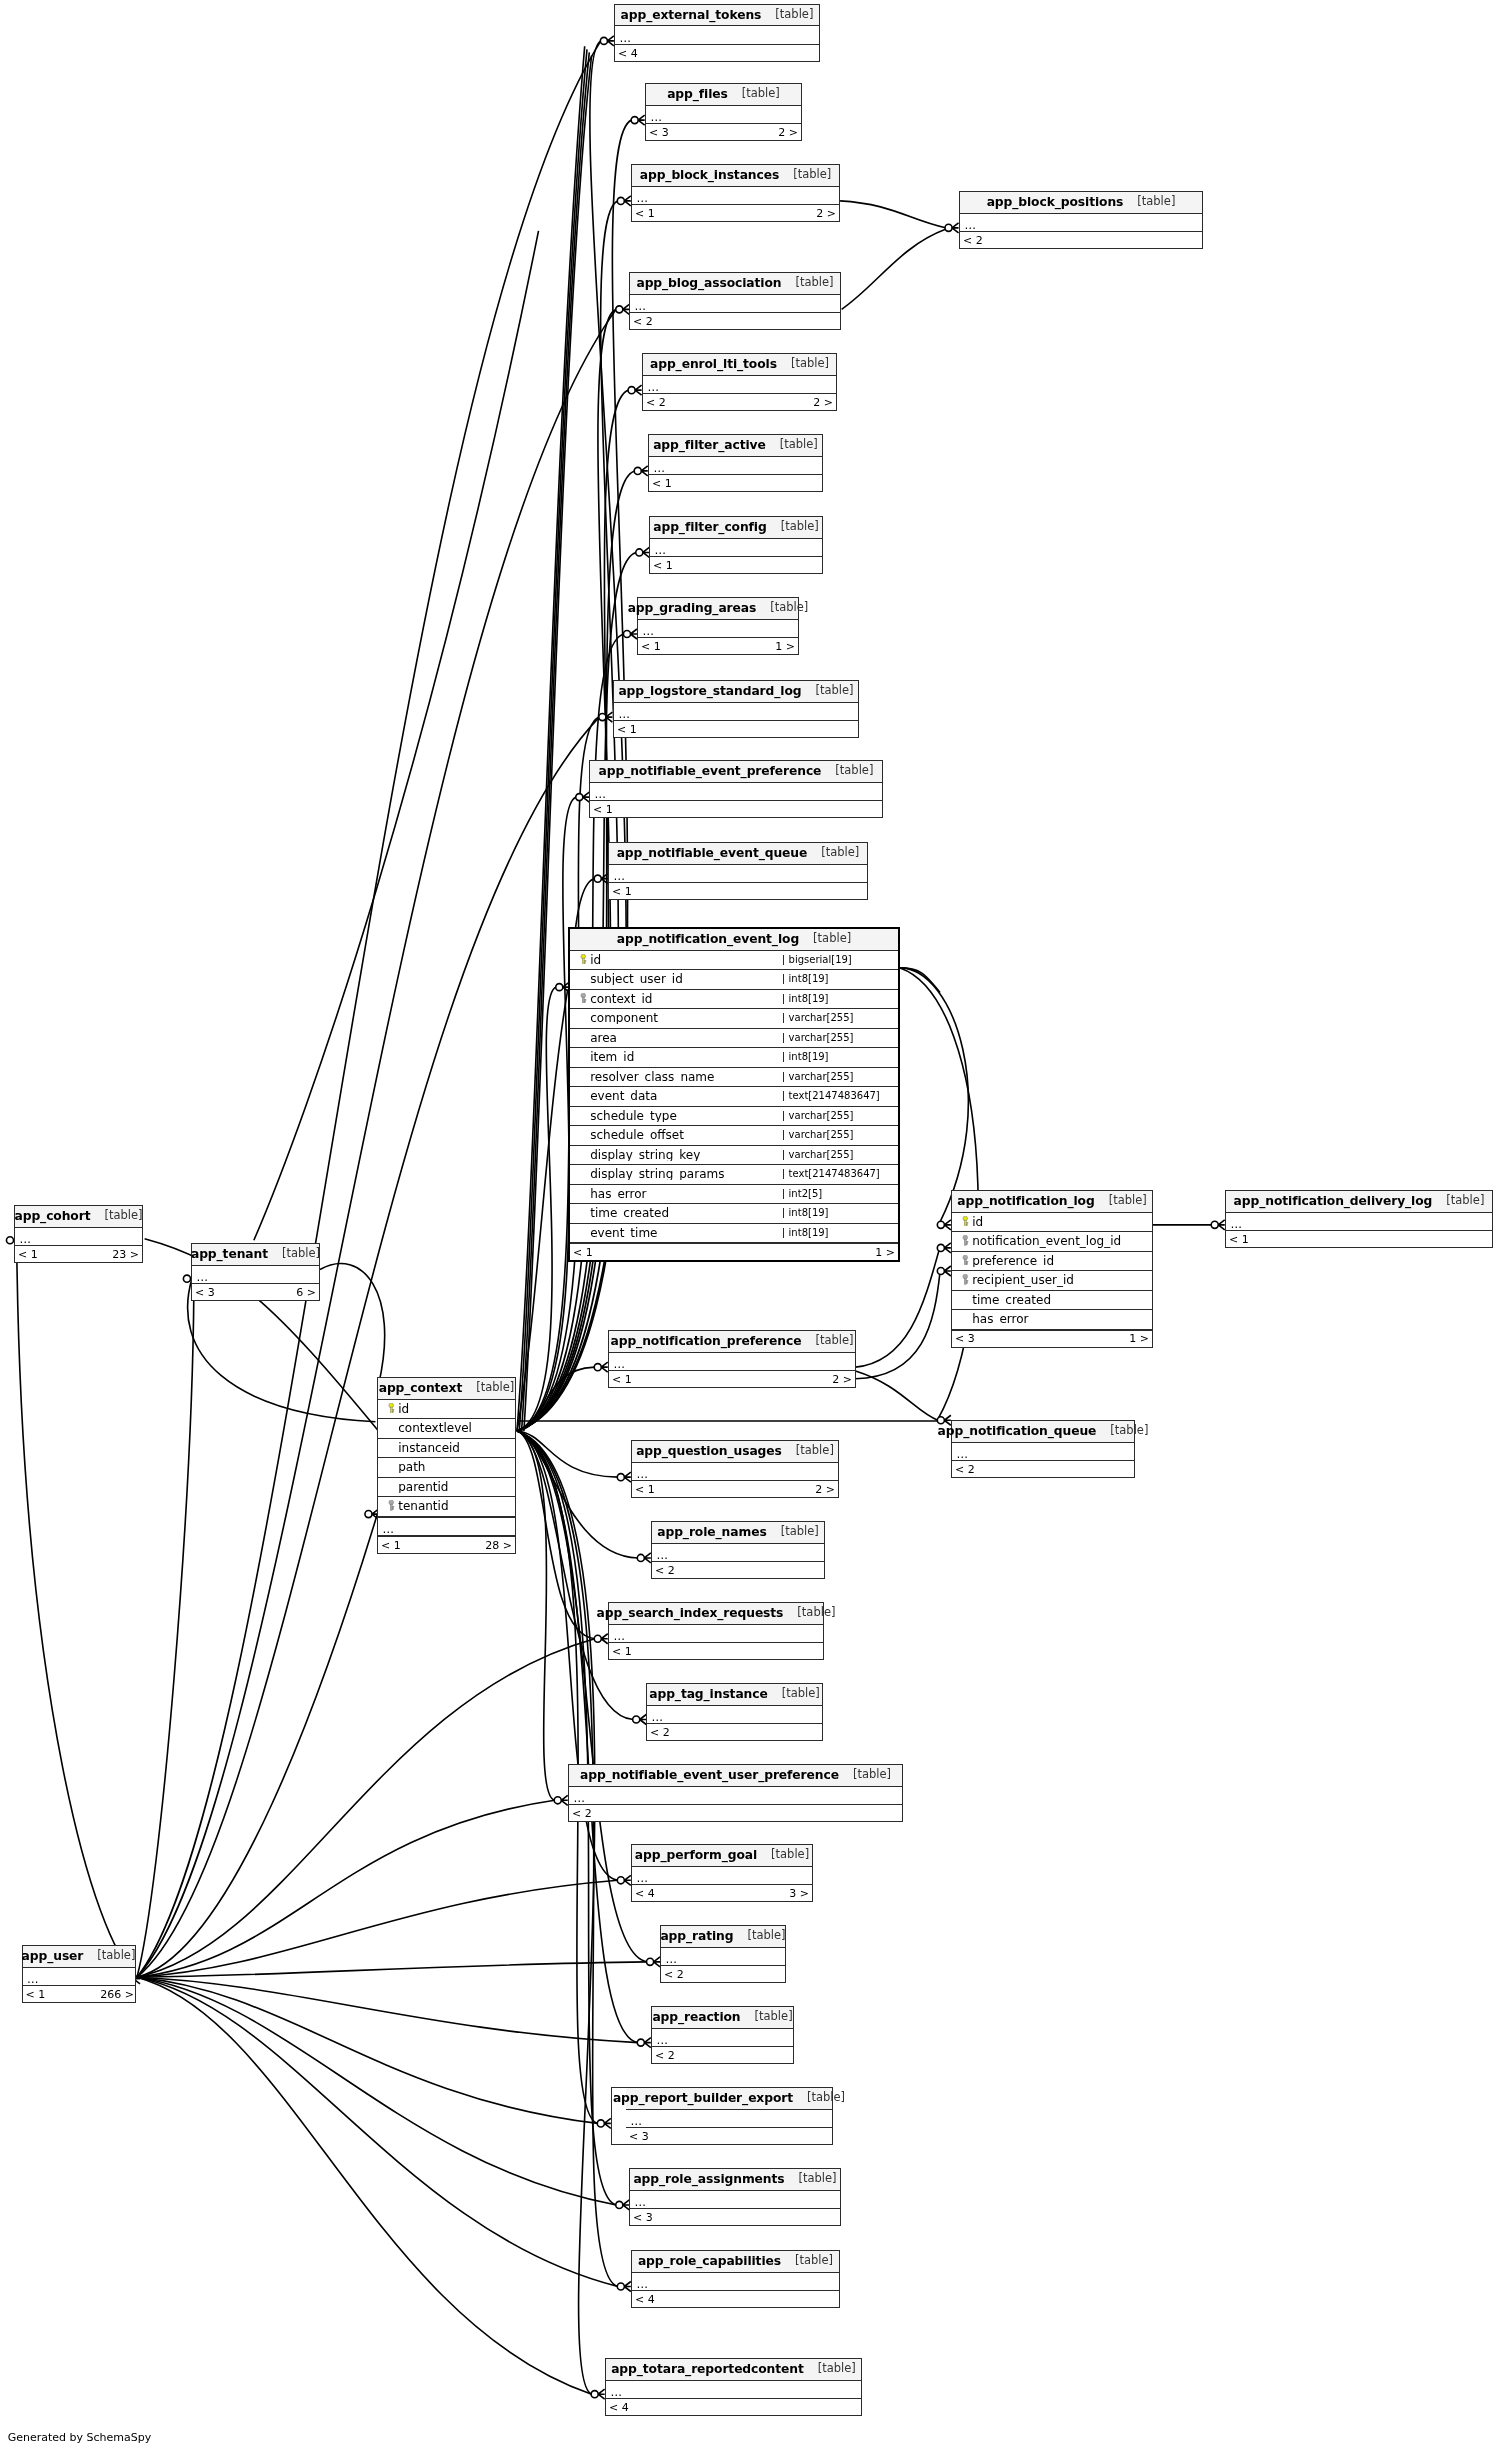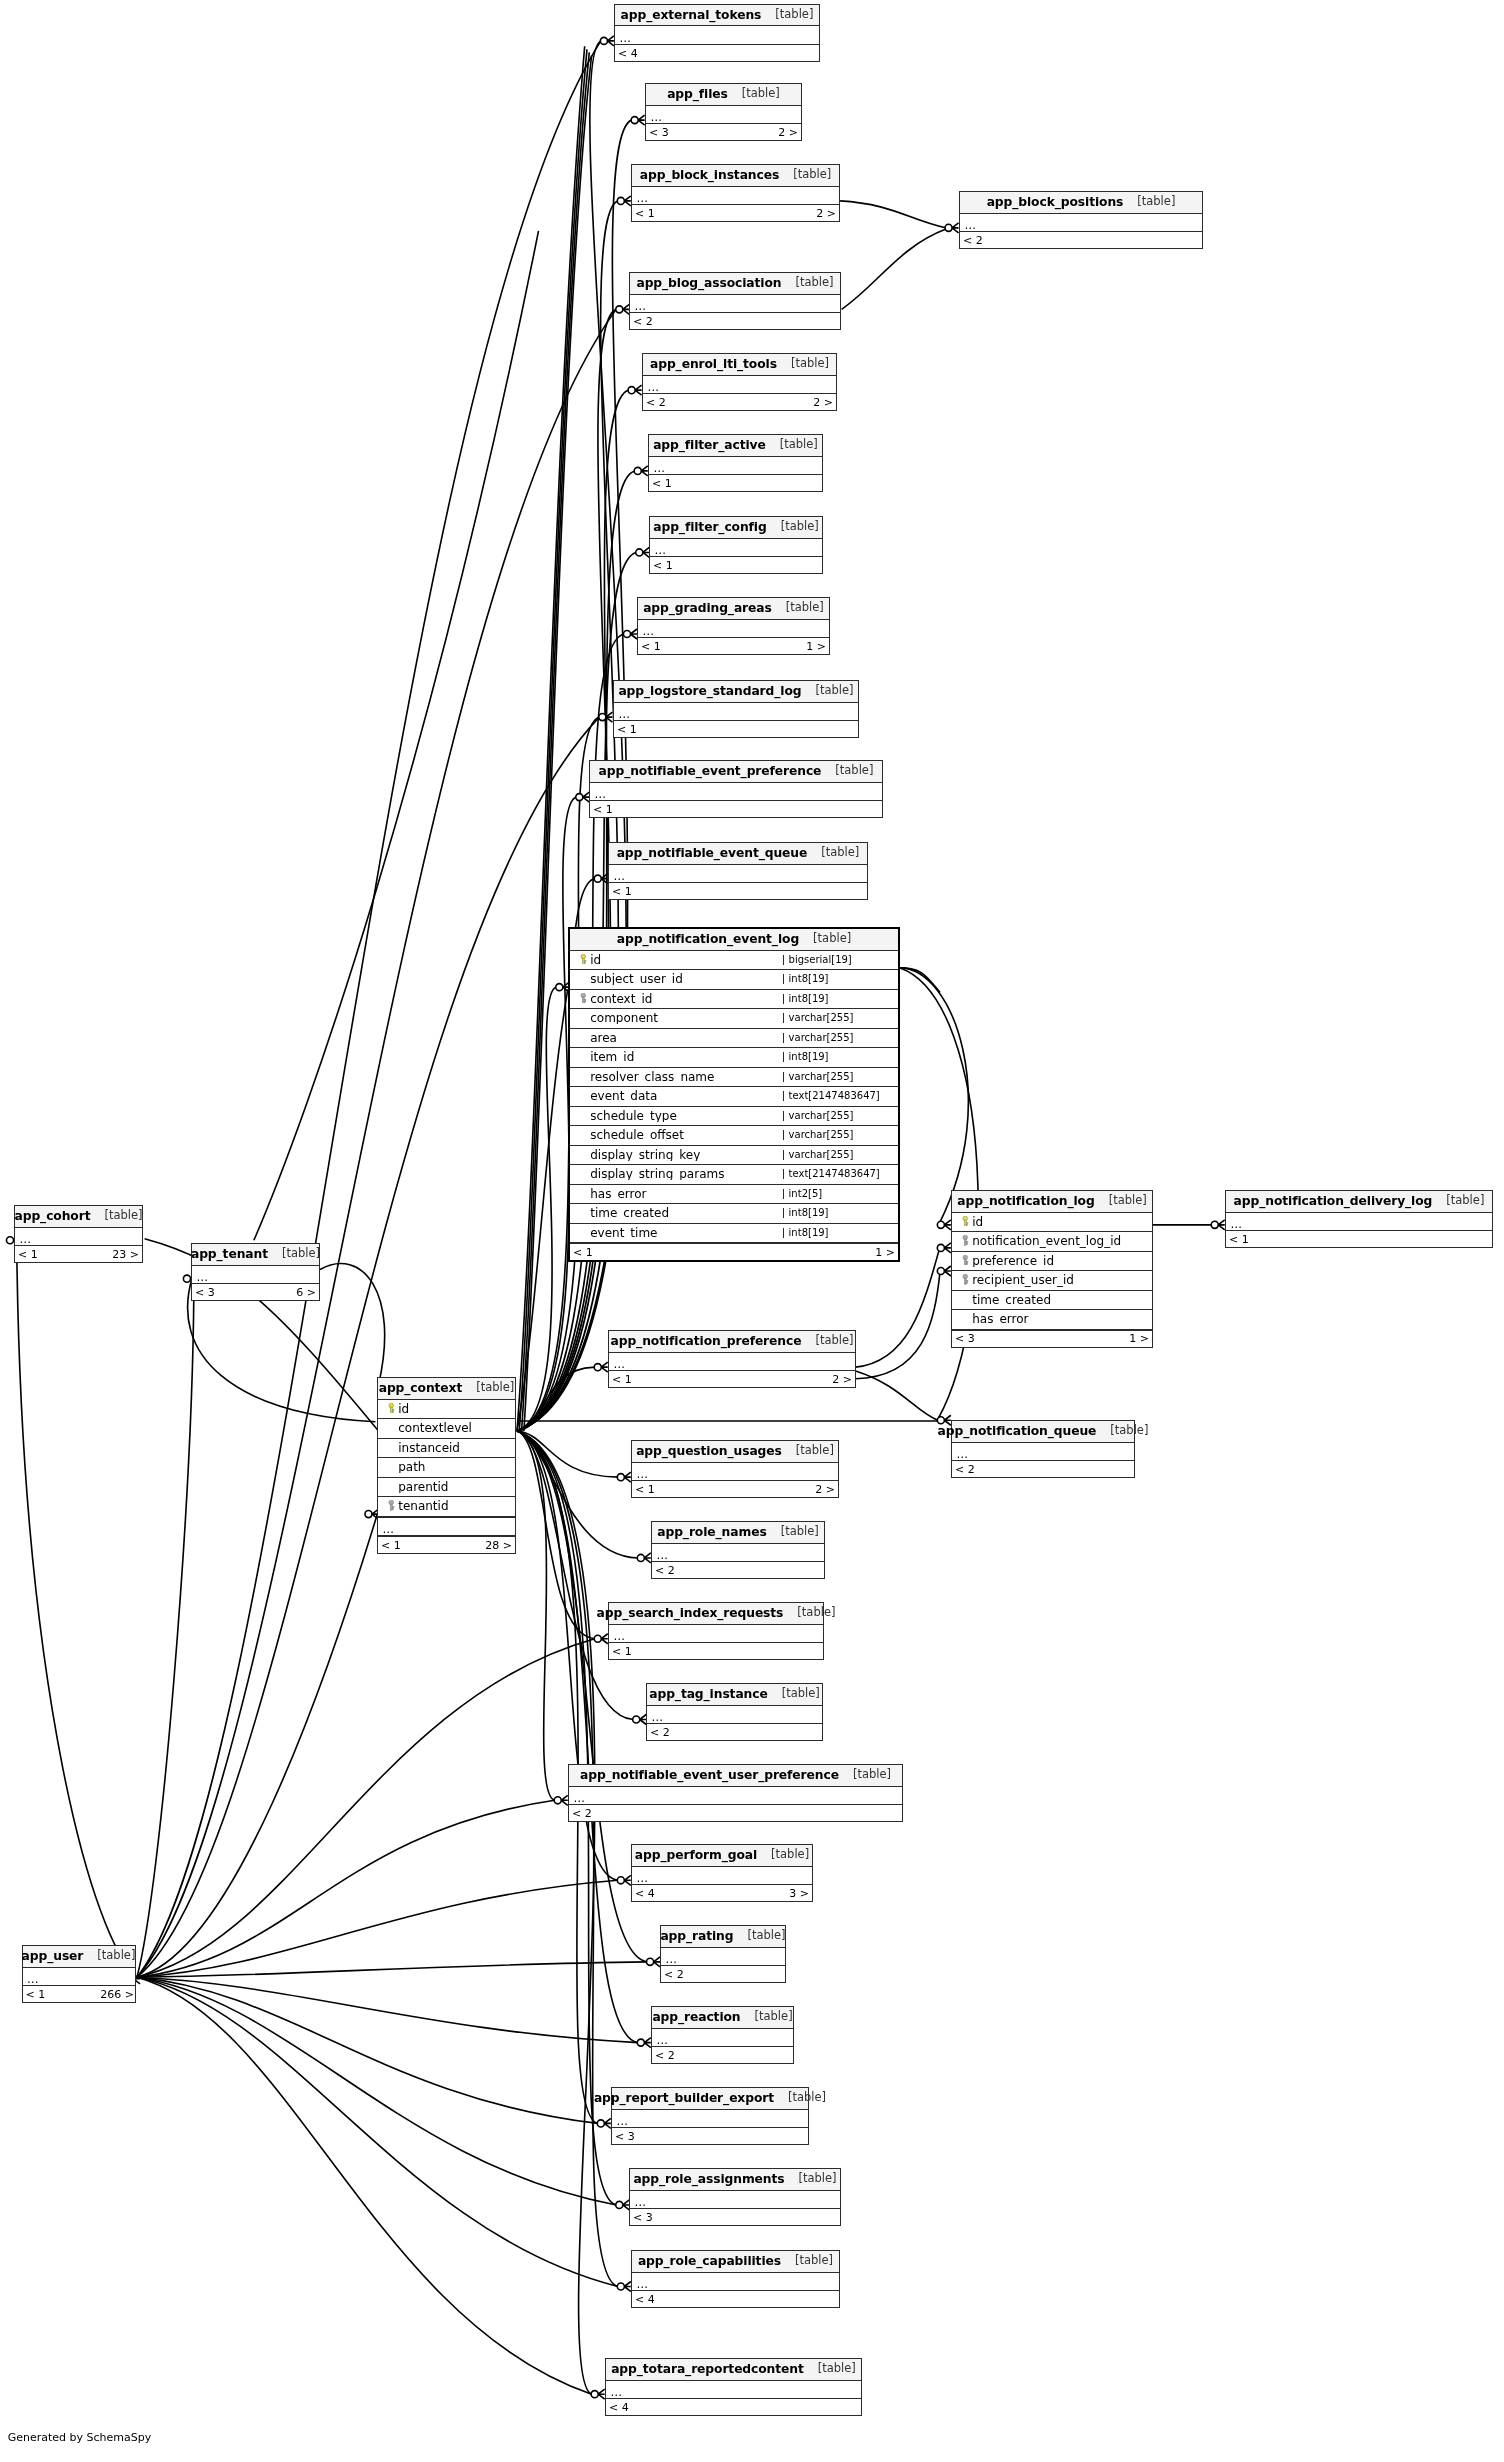--- a/index.html
+++ b/index.html
@@ -436,21 +436,21 @@
           <span class="tbl-name">app_filter_config</span>
           <span class="tbl-kind">[table]</span>
         </div>
         <div class="ellipsis-row">…</div>
         <div class="footer-row">
           <span class="fcell l">&lt; 1</span>
           <span class="fcell m"></span>
           <span class="fcell r"></span>
         </div>
       </div>
-      <div class="tbl" style="left: 637px; top: 597px; width: 193px;">
+      <div class="tbl" style="left: 637px; top: 597px; width: 162px;">
         <div class="tbl-head">
           <span class="tbl-name">app_grading_areas</span>
           <span class="tbl-kind">[table]</span>
         </div>
         <div class="ellipsis-row">…</div>
         <div class="footer-row">
           <span class="fcell l">&lt; 1</span>
           <span class="fcell m"></span>
           <span class="fcell r">1 &gt;</span>
         </div>
@@ -592,21 +592,21 @@
           <span class="tbl-name">app_reaction</span>
           <span class="tbl-kind">[table]</span>
         </div>
         <div class="ellipsis-row">…</div>
         <div class="footer-row">
           <span class="fcell l">&lt; 2</span>
           <span class="fcell m"></span>
           <span class="fcell r"></span>
         </div>
       </div>
-      <div class="tbl" style="left: 611px; top: 2087px; width: 198px;">
+      <div class="tbl" style="left: 611px; top: 2087px; width: 222px; padding-left: 14px;">
         <div class="tbl-head">
           <span class="tbl-name">app_report_builder_export</span>
           <span class="tbl-kind">[table]</span>
         </div>
         <div class="ellipsis-row">…</div>
         <div class="footer-row">
           <span class="fcell l">&lt; 3</span>
           <span class="fcell m"></span>
           <span class="fcell r"></span>
         </div>

